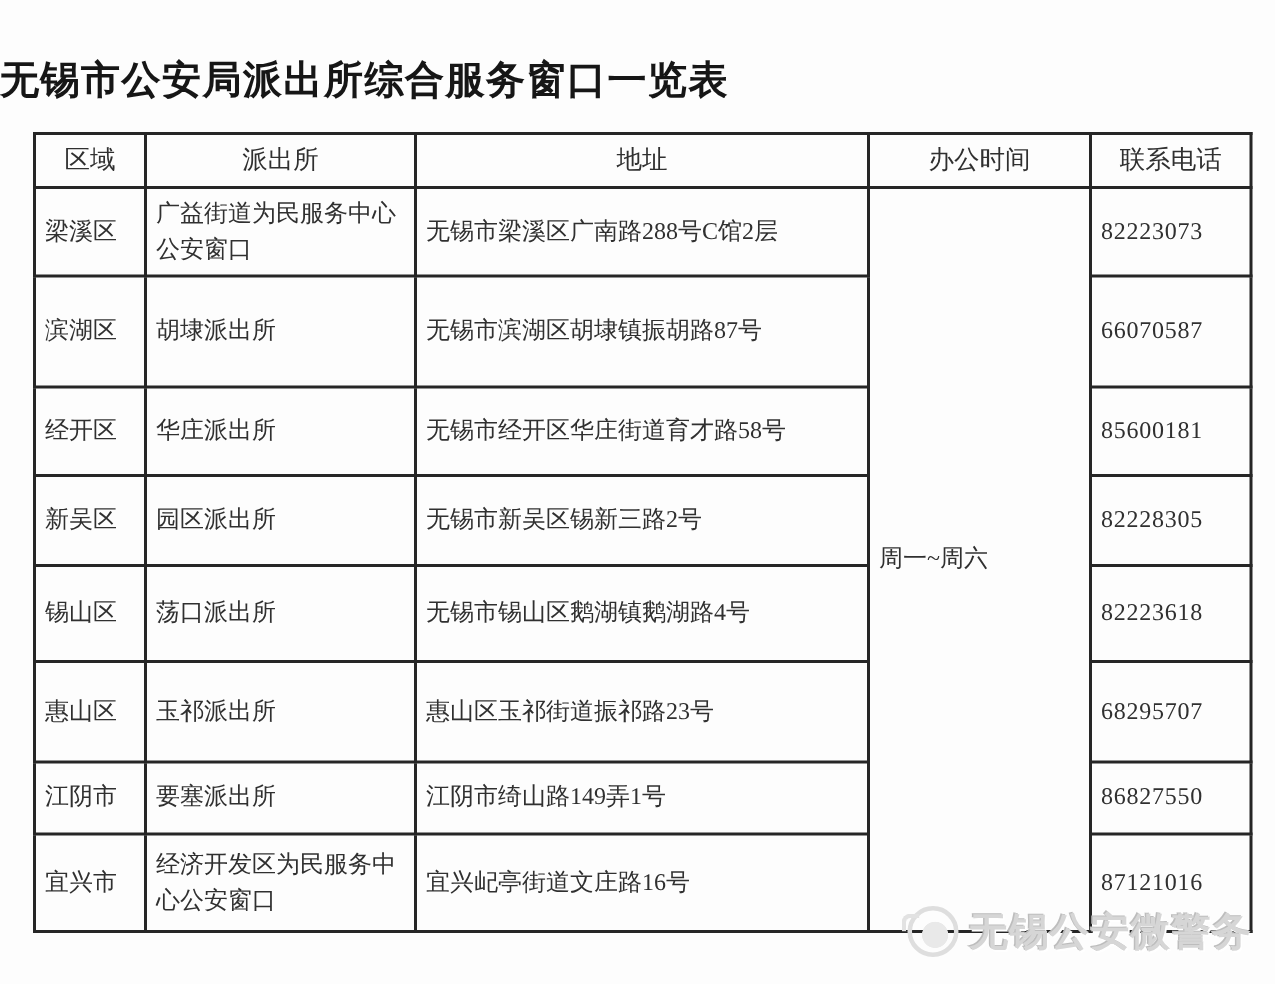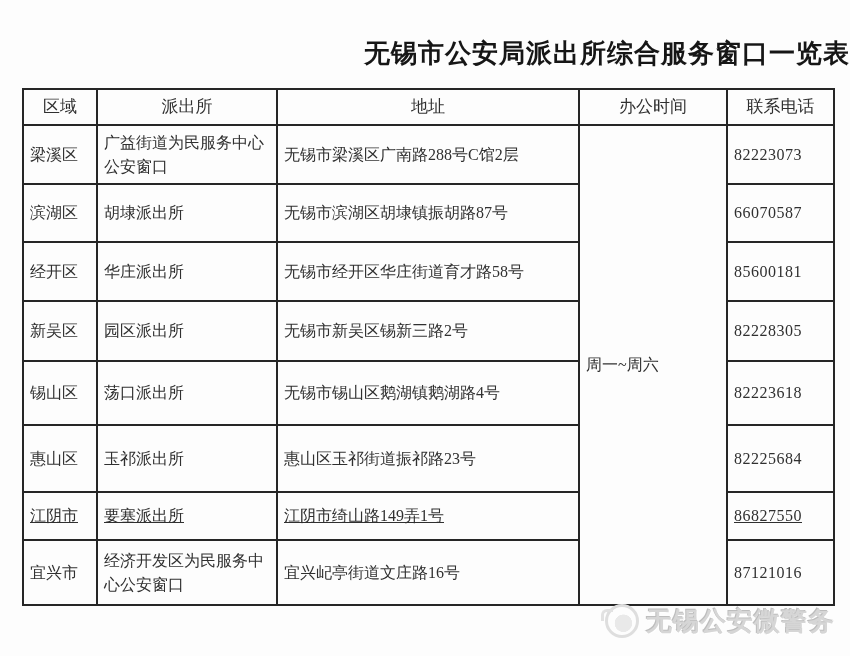--- a/index.html
+++ b/index.html
@@ -13,21 +13,21 @@
   body{
     width:850px;height:656px;
     background:var(--bg);
     position:relative;
     overflow:hidden;
     font-family:"Liberation Serif","DejaVu Serif",serif;
     color:var(--text);
   }
   .page-title{
     margin:36px 0 0 0;
-    text-align:right;
+    text-align:left;
     font-family:"Liberation Sans","DejaVu Sans",sans-serif;
     font-weight:bold;
     font-size:26px;
     line-height:34px;
     color:#161616;
     letter-spacing:1px;
   }
   table.svc{
     border-collapse:collapse;
     table-layout:fixed;
@@ -43,26 +43,26 @@
     color:var(--text);
     overflow:hidden;
   }
   table.svc th{
     height:36px;
     font-weight:normal;
     font-size:17px;
   }
   
   tbody tr:nth-child(1){height:59px;}
-  tbody tr:nth-child(2){height:58px;}
+  tbody tr:nth-child(2){height:74px;}
   tbody tr:nth-child(3){height:59px;}
   tbody tr:nth-child(4){height:60px;margin-left:37px;}
   tbody tr:nth-child(5){height:64px;}
   tbody tr:nth-child(6){height:67px;}
-  tbody tr:nth-child(7){height:48px;text-decoration:underline;}
+  tbody tr:nth-child(7){height:48px;}
   tbody tr:nth-child(8){height:65px;}
   td.c-region{font-size:17px;}
   td.c-hours{font-size:17px;}
   td.c-phone{font-size:16px;letter-spacing:.5px;}
   .watermark{
     position:absolute;
     top:604px;
     right:15px;
     display:flex;
     align-items:flex-start;
@@ -145,21 +145,21 @@
       <tr>
     <td class="c-region">锡山区</td>
     <td class="c-station">荡口派出所</td>
     <td class="c-address">无锡市锡山区鹅湖镇鹅湖路4号</td>
     <td class="c-phone">82223618</td>
   </tr>
       <tr>
     <td class="c-region">惠山区</td>
     <td class="c-station">玉祁派出所</td>
     <td class="c-address">惠山区玉祁街道振祁路23号</td>
-    <td class="c-phone">82225684</td>
+    <td class="c-phone">68295707</td>
   </tr>
       <tr>
     <td class="c-region">江阴市</td>
     <td class="c-station">要塞派出所</td>
     <td class="c-address">江阴市绮山路149弄1号</td>
     <td class="c-phone">86827550</td>
   </tr>
       <tr>
     <td class="c-region">宜兴市</td>
     <td class="c-station">经济开发区为民服务中心公安窗口</td>

